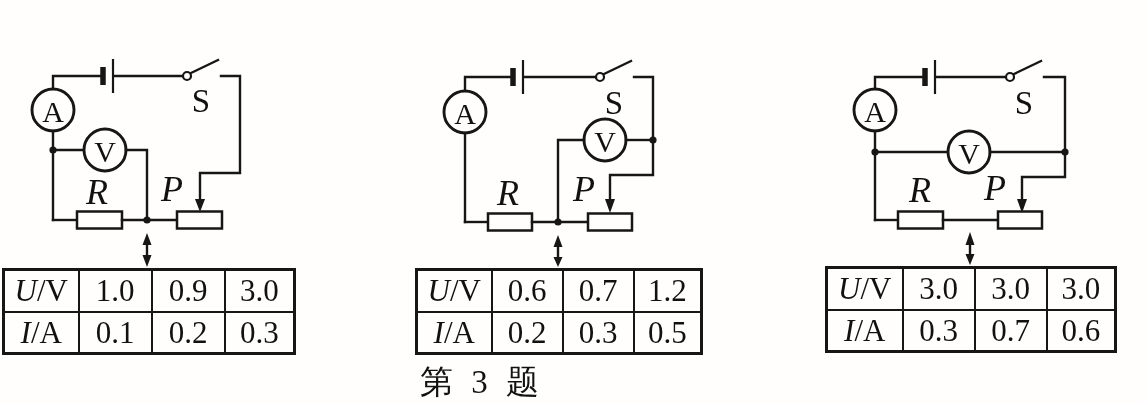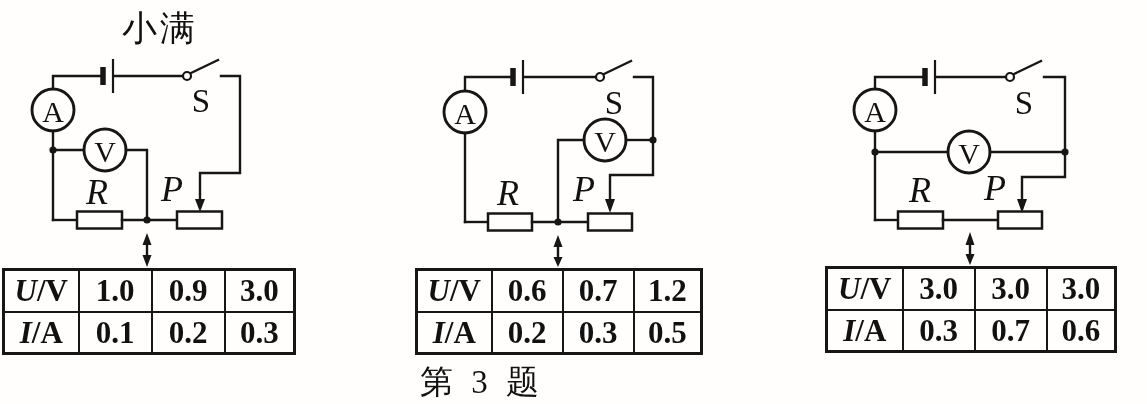--- a/index.html
+++ b/index.html
@@ -25,21 +25,21 @@
     font-size:35px; letter-spacing:3px; white-space:nowrap;
   }
   .data-table {
     position:absolute; border-collapse:collapse; table-layout:fixed;
     border:3px solid #161616; background:#fffefd;
   }
   .data-table td {
     border:2px solid #161616; text-align:center; vertical-align:middle;
     font-size:31px; padding:0; line-height:1;
   }
-  .data-table tr { height:42px;font-weight:bold; }
+  .data-table tr { height:42px; }
   .data-table .hdr i { font-style:italic; }
   .caption {
     position:absolute; left:420px; top:360px; width:300px; text-align:left;
     font-size:33px; letter-spacing:5px; white-space:nowrap;
   }
 </style>
 </head>
 <body>
 
 <div class="stage">
@@ -160,21 +160,20 @@
       <text class="rp-label" x="920" y="190" text-anchor="middle" dominant-baseline="central">R</text>
       <text class="rp-label" x="995" y="188" text-anchor="middle" dominant-baseline="central">P</text>
       <g>
         <path class="wire" d="M970,243 V256"></path>
         <polygon class="head" points="965.5,245 974.5,245 970,232"></polygon>
         <polygon class="head" points="965.5,254 974.5,254 970,265"></polygon>
       </g>
     </g>
   </svg>
 
-  <div class="panel-title" style="left:50px">小满</div>
 
   <table class="data-table" style="left:2px; top:268px; width:294px;">
     <colgroup>
         <col style="width:75px">
         <col style="width:73px">
         <col style="width:73px">
         <col>
       </colgroup>
     <tbody>
       <tr>

